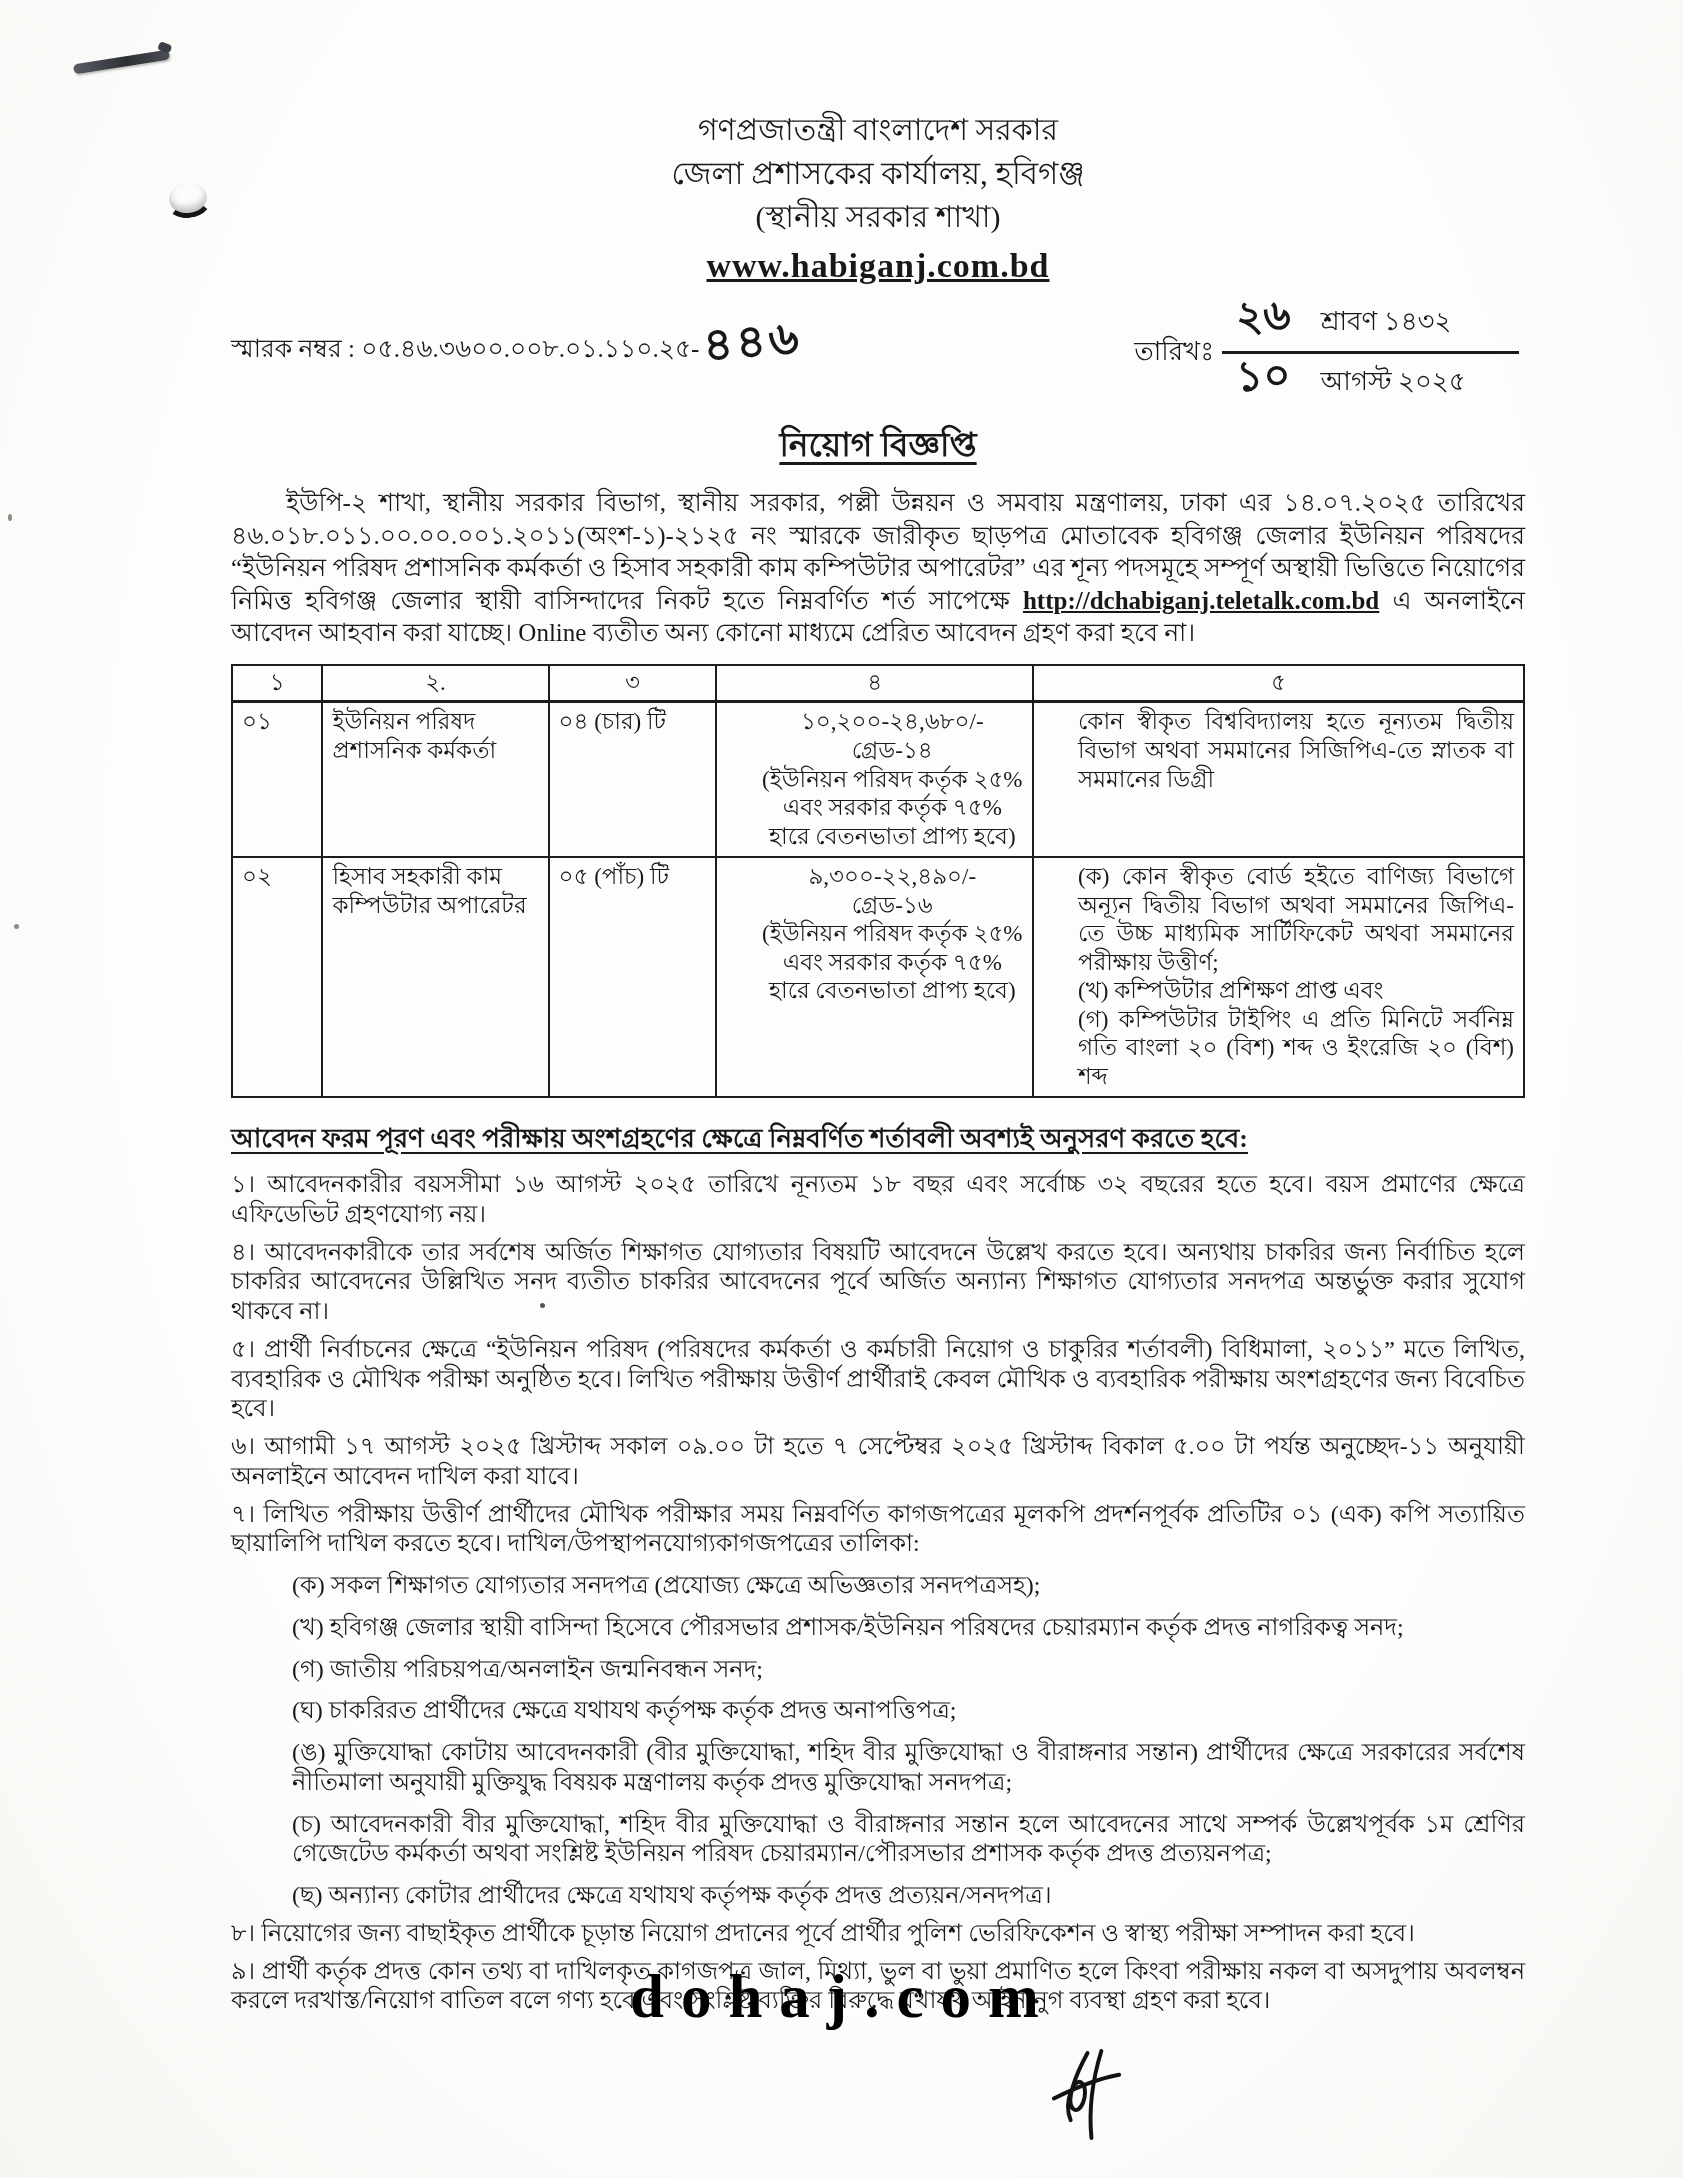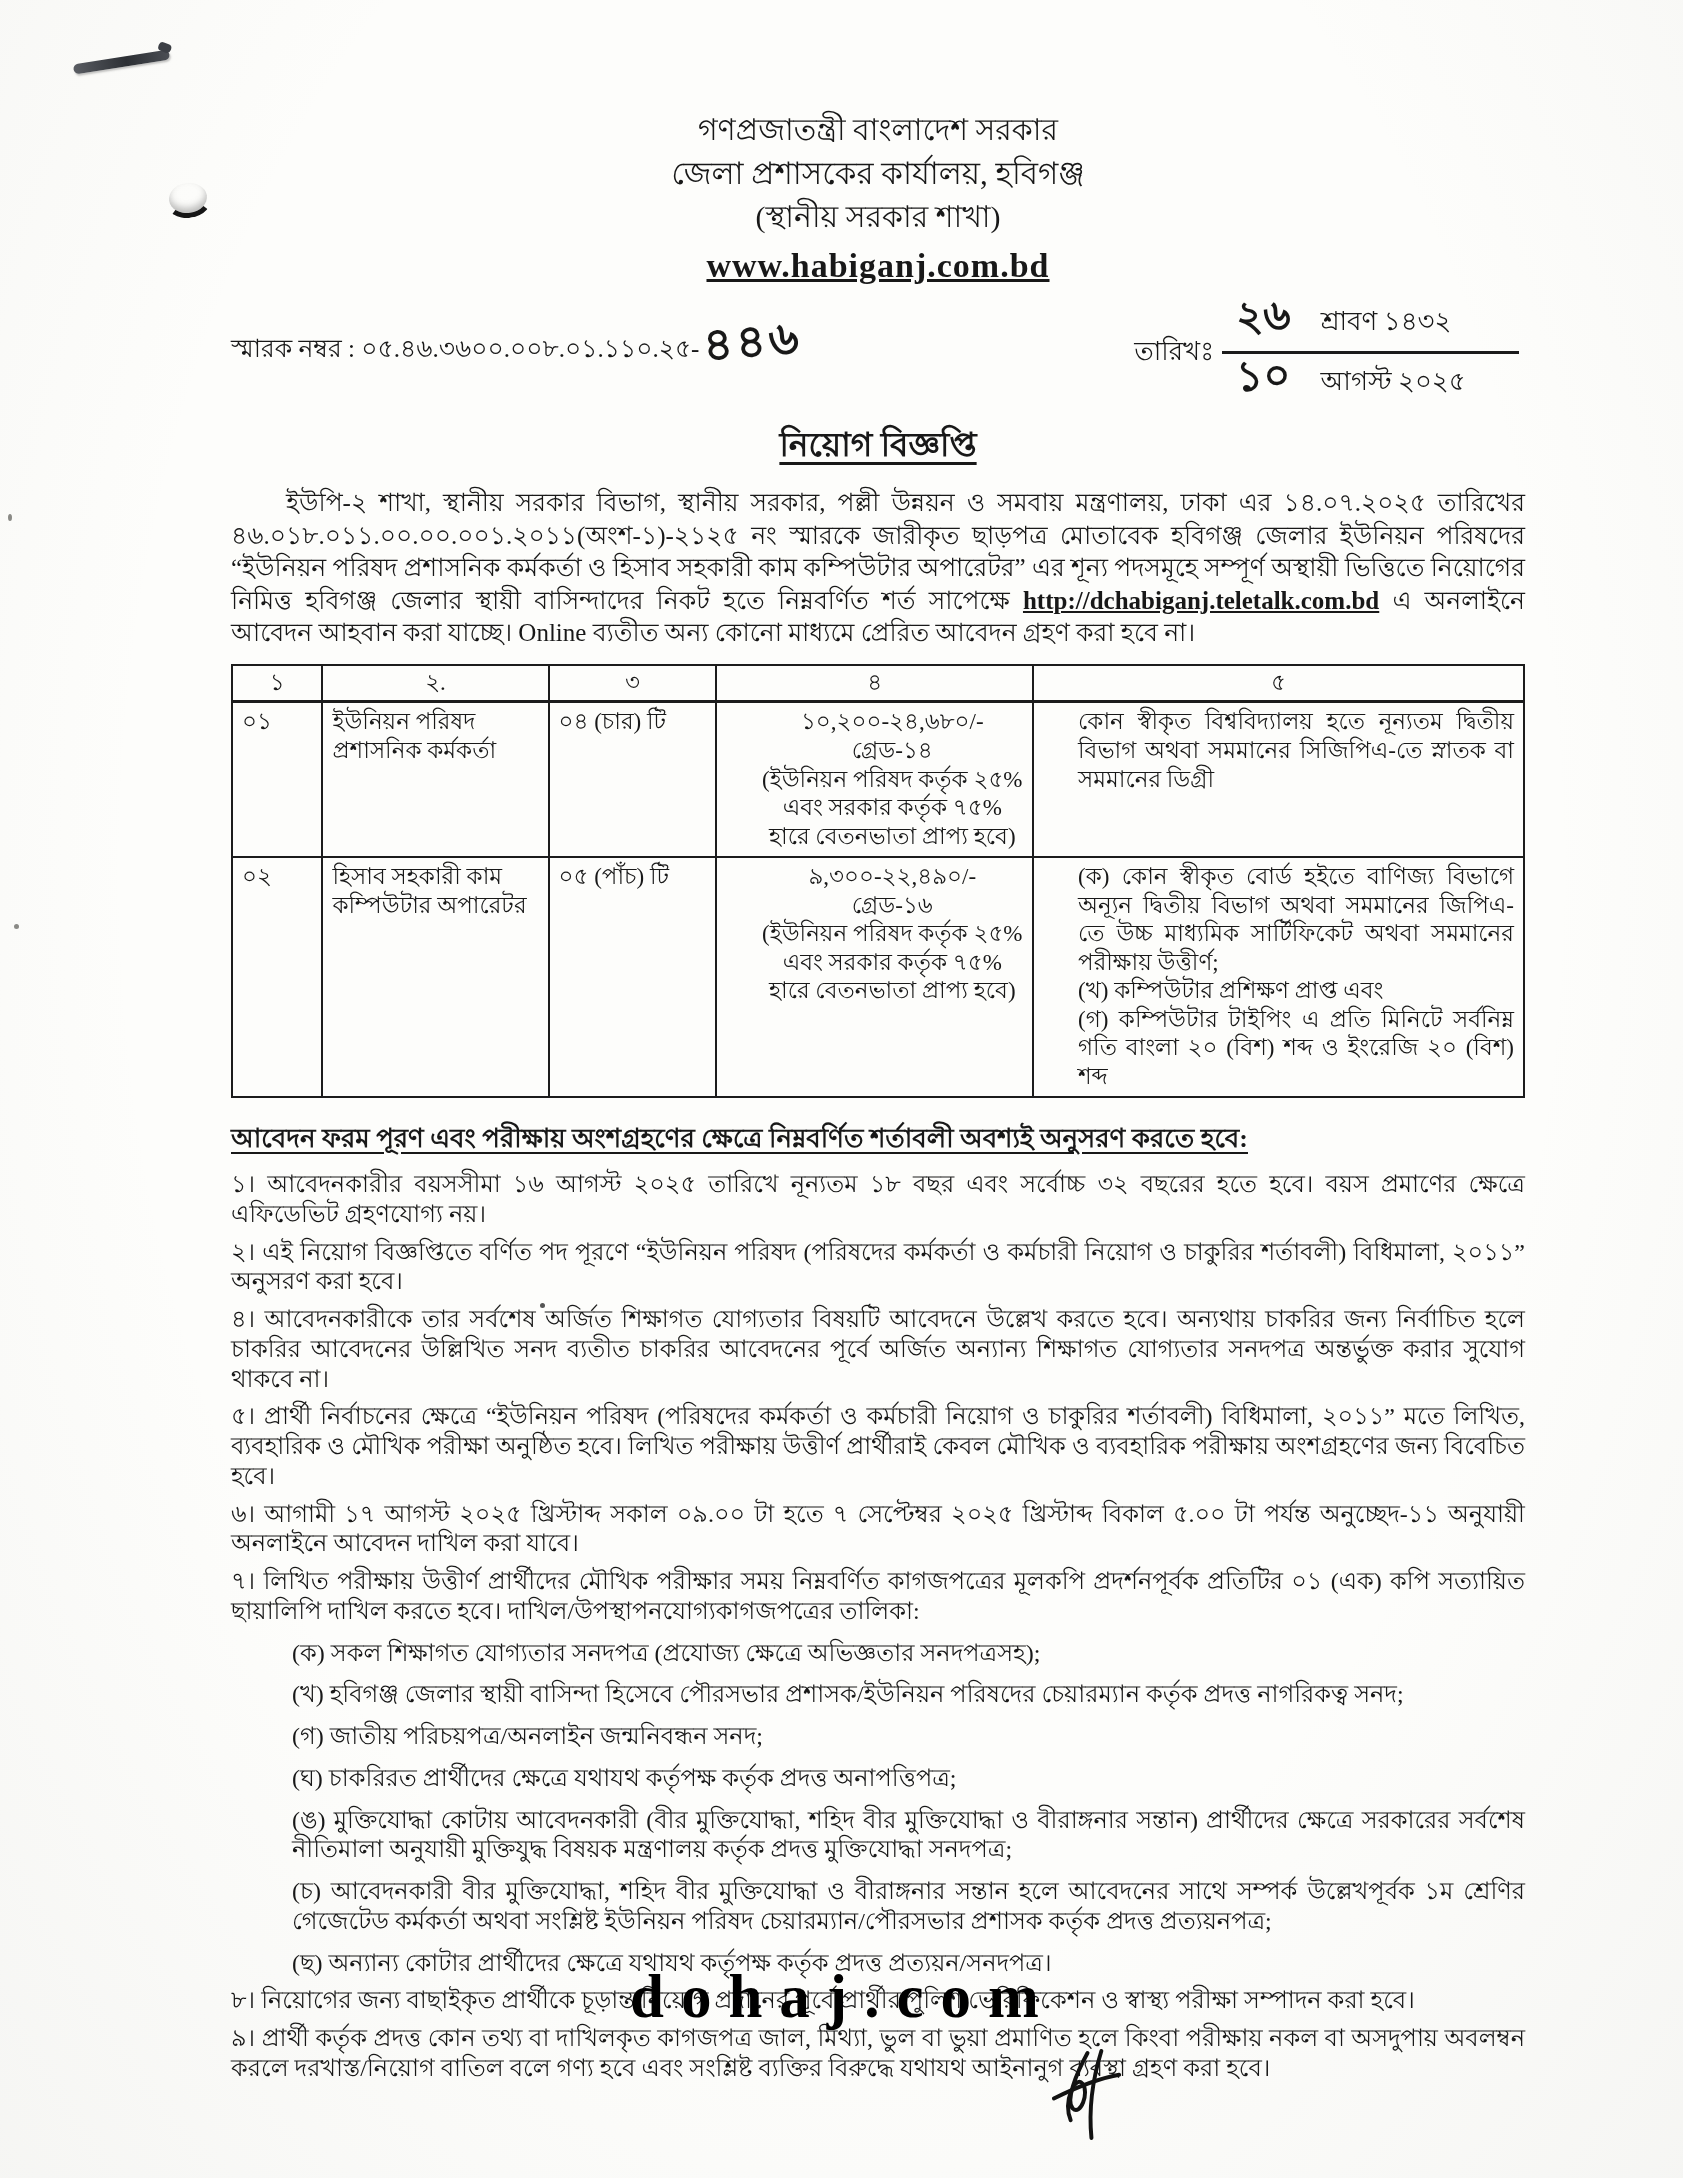--- a/index.html
+++ b/index.html
@@ -150,21 +150,20 @@
         <td class="pre qual">(ক) কোন স্বীকৃত বোর্ড হইতে বাণিজ্য বিভাগে অন্যূন দ্বিতীয় বিভাগ অথবা সমমানের জিপিএ-তে উচ্চ মাধ্যমিক সার্টিফিকেট অথবা সমমানের পরীক্ষায় উত্তীর্ণ;
 (খ) কম্পিউটার প্রশিক্ষণ প্রাপ্ত এবং
 (গ) কম্পিউটার টাইপিং এ প্রতি মিনিটে সর্বনিম্ন গতি বাংলা ২০ (বিশ) শব্দ ও ইংরেজি ২০ (বিশ) শব্দ</td>
       </tr>
     </tbody>
   </table>
 
   <div class="cond-heading">আবেদন ফরম পূরণ এবং পরীক্ষায় অংশগ্রহণের ক্ষেত্রে নিম্নবর্ণিত শর্তাবলী অবশ্যই অনুসরণ করতে হবে:</div>
 
   <div class="cond">১। আবেদনকারীর বয়সসীমা ১৬ আগস্ট ২০২৫ তারিখে নূন্যতম ১৮ বছর এবং সর্বোচ্চ ৩২ বছরের হতে হবে। বয়স প্রমাণের ক্ষেত্রে এফিডেভিট গ্রহণযোগ্য নয়।</div>
-  <div class="cond">২। এই নিয়োগ বিজ্ঞপ্তিতে বর্ণিত পদ পূরণে “ইউনিয়ন পরিষদ (পরিষদের কর্মকর্তা ও কর্মচারী নিয়োগ ও চাকুরির শর্তাবলী) বিধিমালা, ২০১১” অনুসরণ করা হবে।</div>
   <div class="cond">৪। আবেদনকারীকে তার সর্বশেষ অর্জিত শিক্ষাগত যোগ্যতার বিষয়টি আবেদনে উল্লেখ করতে হবে। অন্যথায় চাকরির জন্য নির্বাচিত হলে চাকরির আবেদনের উল্লিখিত সনদ ব্যতীত চাকরির আবেদনের পূর্বে অর্জিত অন্যান্য শিক্ষাগত যোগ্যতার সনদপত্র অন্তর্ভুক্ত করার সুযোগ থাকবে না।</div>
   <div class="cond">৫। প্রার্থী নির্বাচনের ক্ষেত্রে “ইউনিয়ন পরিষদ (পরিষদের কর্মকর্তা ও কর্মচারী নিয়োগ ও চাকুরির শর্তাবলী) বিধিমালা, ২০১১” মতে লিখিত, ব্যবহারিক ও মৌখিক পরীক্ষা অনুষ্ঠিত হবে। লিখিত পরীক্ষায় উত্তীর্ণ প্রার্থীরাই কেবল মৌখিক ও ব্যবহারিক পরীক্ষায় অংশগ্রহণের জন্য বিবেচিত হবে।</div>
   <div class="cond">৬। আগামী ১৭ আগস্ট ২০২৫ খ্রিস্টাব্দ সকাল ০৯.০০ টা হতে ৭ সেপ্টেম্বর ২০২৫ খ্রিস্টাব্দ বিকাল ৫.০০ টা পর্যন্ত অনুচ্ছেদ-১১ অনুযায়ী অনলাইনে আবেদন দাখিল করা যাবে।</div>
   <div class="cond">৭। লিখিত পরীক্ষায় উত্তীর্ণ প্রার্থীদের মৌখিক পরীক্ষার সময় নিম্নবর্ণিত কাগজপত্রের মূলকপি প্রদর্শনপূর্বক প্রতিটির ০১ (এক) কপি সত্যায়িত ছায়ালিপি দাখিল করতে হবে। দাখিল/উপস্থাপনযোগ্যকাগজপত্রের তালিকা:</div>
   <div class="subconds">
     <div class="subcond">(ক) সকল শিক্ষাগত যোগ্যতার সনদপত্র (প্রযোজ্য ক্ষেত্রে অভিজ্ঞতার সনদপত্রসহ);</div>
     <div class="subcond">(খ) হবিগঞ্জ জেলার স্থায়ী বাসিন্দা হিসেবে পৌরসভার প্রশাসক/ইউনিয়ন পরিষদের চেয়ারম্যান কর্তৃক প্রদত্ত নাগরিকত্ব সনদ;</div>
     <div class="subcond">(গ) জাতীয় পরিচয়পত্র/অনলাইন জন্মনিবন্ধন সনদ;</div>
     <div class="subcond">(ঘ) চাকরিরত প্রার্থীদের ক্ষেত্রে যথাযথ কর্তৃপক্ষ কর্তৃক প্রদত্ত অনাপত্তিপত্র;</div>
     <div class="subcond">(ঙ) মুক্তিযোদ্ধা কোটায় আবেদনকারী (বীর মুক্তিযোদ্ধা, শহিদ বীর মুক্তিযোদ্ধা ও বীরাঙ্গনার সন্তান) প্রার্থীদের ক্ষেত্রে সরকারের সর্বশেষ নীতিমালা অনুযায়ী মুক্তিযুদ্ধ বিষয়ক মন্ত্রণালয় কর্তৃক প্রদত্ত মুক্তিযোদ্ধা সনদপত্র;</div>

